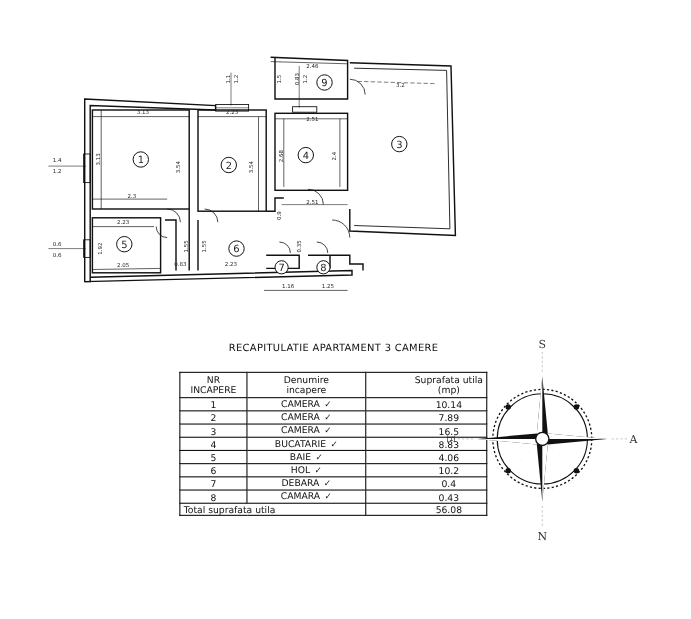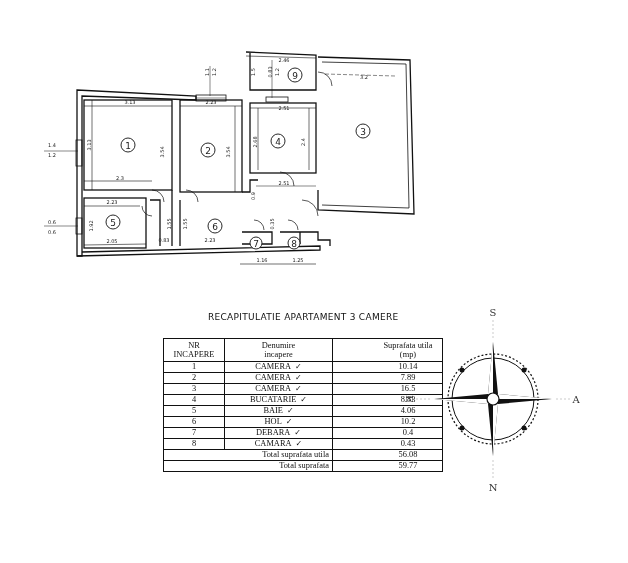--- a/index.html
+++ b/index.html
@@ -3,26 +3,26 @@
 <meta charset="utf-8">
 <style>
   html,body{margin:0;padding:0;background:#fff;}
   body{width:628px;height:563px;position:relative;overflow:hidden;font-family:"DejaVu Sans",sans-serif;color:#111;}
   .plan{position:absolute;left:0;top:0;}
   .plan text{font-family:"DejaVu Sans",sans-serif;fill:#222;}
   .dim{font-size:5px;}
   .rnum{font-size:9px;}
   .title{position:absolute;left:176px;top:312px;font-size:9px;letter-spacing:0.3px;padding-left:32px;}
   table.recap{position:absolute;left:163px;top:338px;border-collapse:collapse;font-size:8.4px;}
-  table.recap td{border:1px solid #111;padding:0 3px;height:10px;line-height:10px;white-space:nowrap;font-family:Liberation Serif, serif;}
+  table.recap td{border:1px solid #111;padding:0 3px;height:10px;line-height:10px;white-space:nowrap;}
   table.recap td.c1{width:54px;text-align:center;}
   table.recap td.c2{width:101px;text-align:center;}
   table.recap td.c3{width:62px;text-align:center;padding-left:44px;}
   table.recap tr.hdr td{line-height:9px;height:22px;}
-  table.recap td.tot{text-align:right;}
+  table.recap td.tot{text-align:left;}
   .chk{font-size:8px;margin-left:4px;}
   .compass{position:absolute;left:398px;top:302px;}
   .compass text{font-family:"DejaVu Serif",serif;font-size:10px;fill:#333;}
 </style>
 </head>
 <body>
 
 <svg class="plan" width="628" height="300" viewBox="0 0 628 300">
   <g stroke="#111" fill="none" stroke-width="1.3">
 
@@ -195,24 +195,20 @@
       </tr>
   <tr>
         <td class="c1">8</td>
         <td class="c2"><span>CAMARA</span><span class="chk">✓</span></td>
         <td class="c3">0.43</td>
       </tr>
   <tr>
         <td class="tot" colspan="2">Total suprafata utila</td>
         <td class="c3">56.08</td>
       </tr>
-  <tr>
-        <td class="tot" colspan="2">Total suprafata</td>
-        <td class="c3">59.77</td>
-      </tr>
 </tbody>
   </table>
 
 <svg class="compass" width="200" height="200" viewBox="0 0 200 200">
   <circle cx="95" cy="97" r="45" fill="none" stroke="#111" stroke-width="1.2" stroke-dasharray="2 2"></circle>
   <circle cx="95" cy="97" r="41" fill="none" stroke="#111" stroke-width="1"></circle>
   <circle cx="64" cy="68" r="2.5" fill="#111"></circle>
   <circle cx="126" cy="68" r="2.5" fill="#111"></circle>
   <circle cx="64" cy="126" r="2.5" fill="#111"></circle>
   <circle cx="126" cy="126" r="2.5" fill="#111"></circle>

